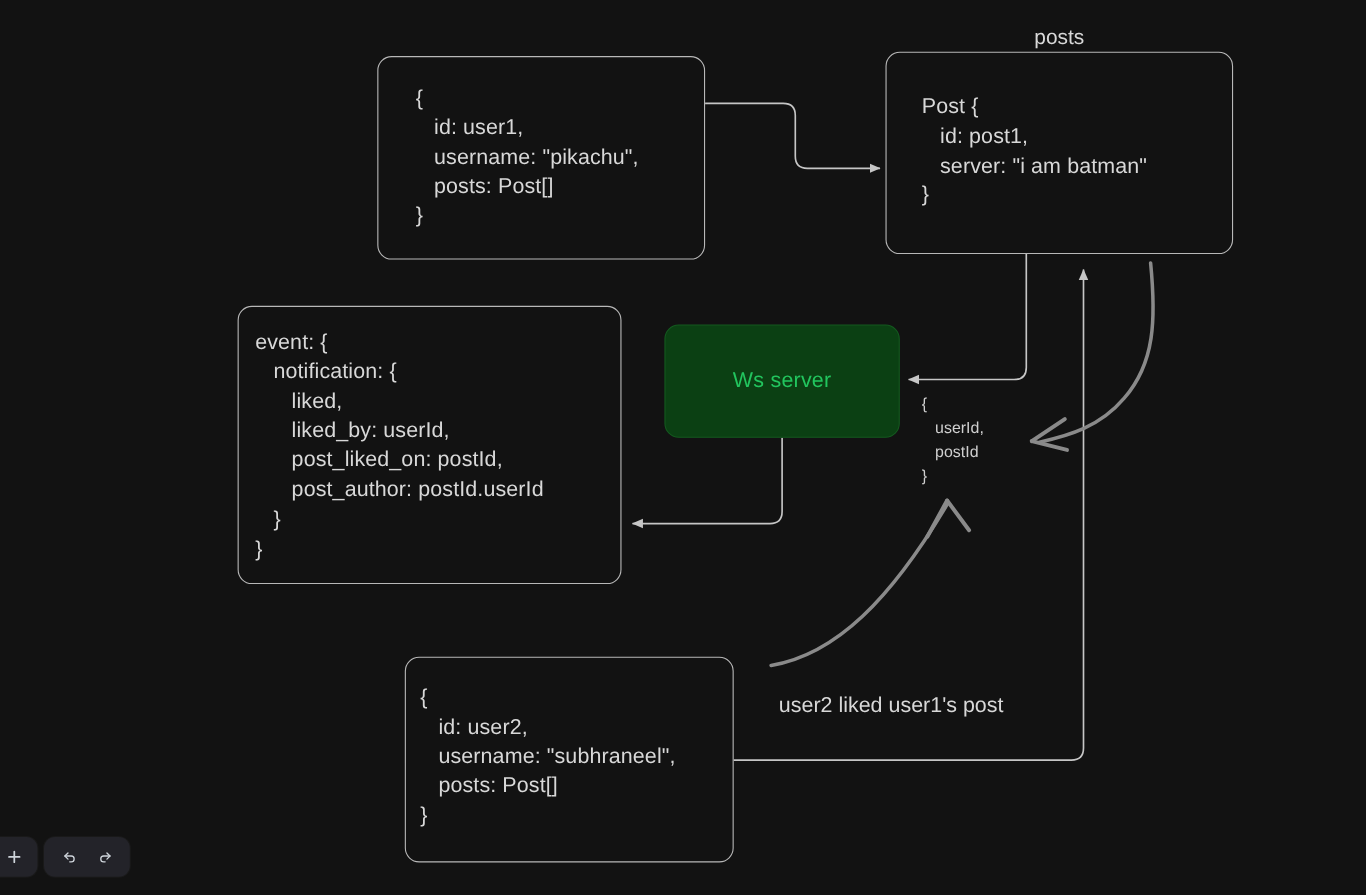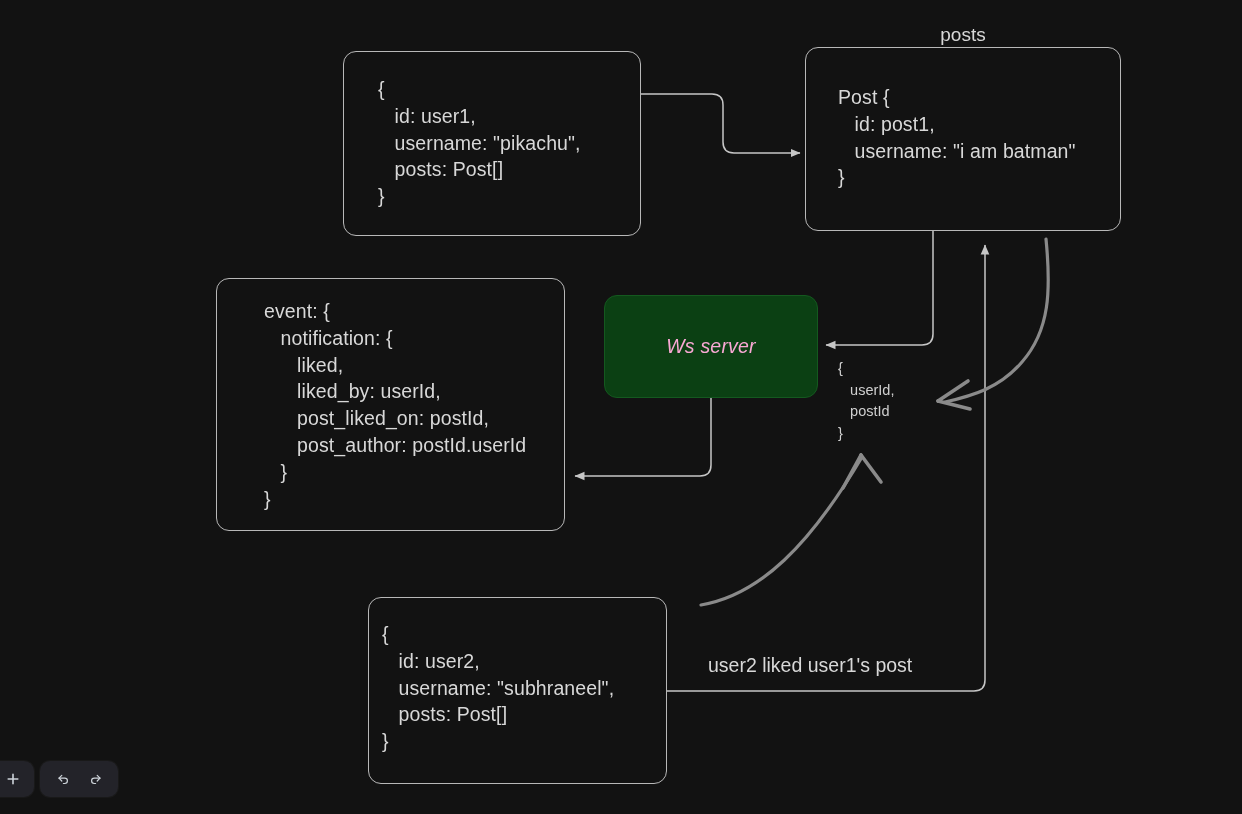--- a/index.html
+++ b/index.html
@@ -48,24 +48,23 @@
   .ws-box {
     position: absolute;
     background: #0b4013;
     border: 1.4px solid #14591f;
     border-radius: 13px;
     display: flex;
     align-items: center;
     justify-content: center;
   }
   .ws-label {
-    color: #f9a8d4;
+    color: #22c55e;
     font-size: 19.5px;
     letter-spacing: 0.2px;
-    font-style: italic;
   }
 
   
   .free-text {
     position: absolute;
     color: #d8d8d8;
     font-size: 19.5px;
     line-height: 26px;
     white-space: pre;
   }
@@ -168,25 +167,25 @@
   <div class="box-code" style="left:378px; top:76px;">{
    id: user1,
    username: "pikachu",
    posts: Post[]
 }</div>
 
   <div class="box-label" style="left:805px; top:24px; width:316px;">posts</div>
   <div class="box" style="left:805px; top:47px; width:316px; height:184px;"></div>
   <div class="box-code" style="left:838px; top:84px;">Post {
    id: post1,
-   username: "i am batman"
+   server: "i am batman"
 }</div>
 
   <div class="box" style="left:216px; top:278px; width:349px; height:253px;"></div>
-  <div class="box-code" style="left:232px; top:298px;margin-left:32px;">event: {
+  <div class="box-code" style="left:232px; top:298px;">event: {
    notification: {
       liked,
       liked_by: userId,
       post_liked_on: postId,
       post_author: postId.userId
    }
 }</div>
 
   <div class="ws-box" style="left:604px; top:295px; width:214px; height:103px;">
     <span class="ws-label">Ws server</span>
@@ -197,21 +196,21 @@
    postId
 }</div>
 
   <div class="box" style="left:368px; top:597px; width:299px; height:187px;"></div>
   <div class="box-code" style="left:382px; top:621px;">{
    id: user2,
    username: "subhraneel",
    posts: Post[]
 }</div>
 
-  <div class="free-text" style="left:708px; top:652px;">user2 liked user1's post</div>
+  <div class="free-text" style="left:708px; top:628px;">user2 liked user1's post</div>
 
   <div class="toolbar" id="zoom-panel">
     <button class="tool-btn">
       <svg width="16" height="16" viewBox="0 0 16 16">
         <path d="M8 3.2 V12.8 M3.2 8 H12.8" stroke="#ced4da" stroke-width="1.6" stroke-linecap="round"></path>
       </svg>
     </button>
   </div>
 
   <div class="toolbar" id="history-panel">

